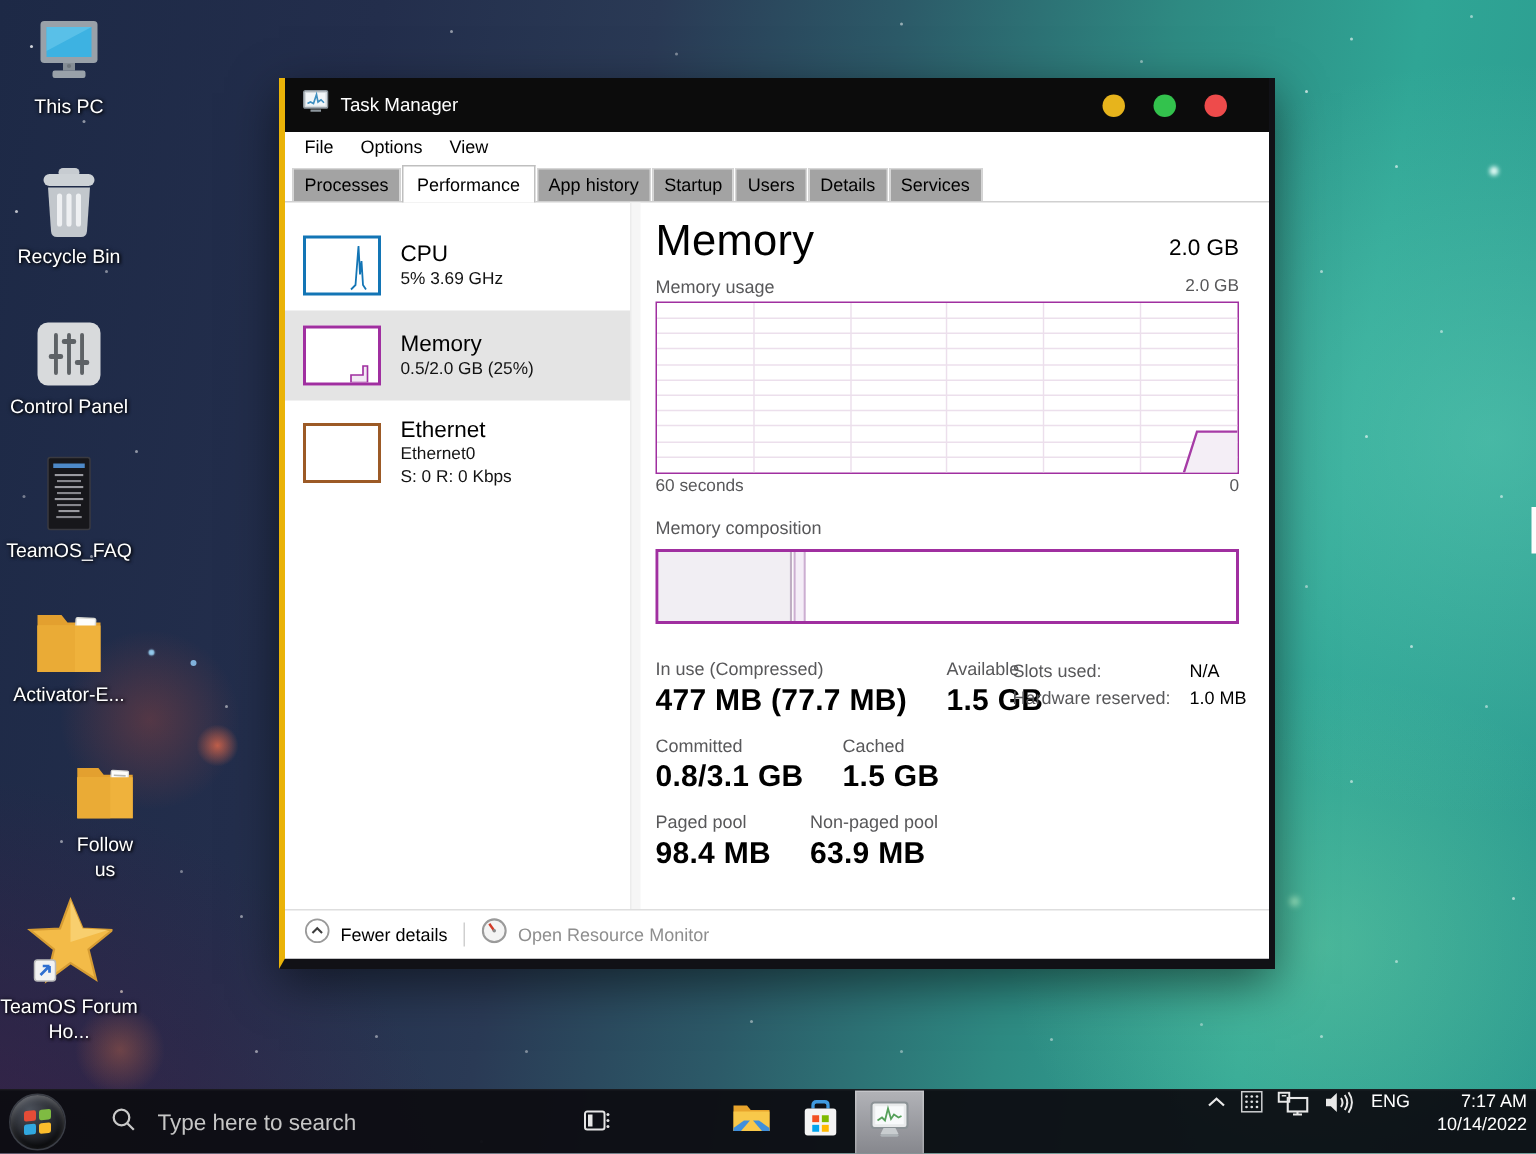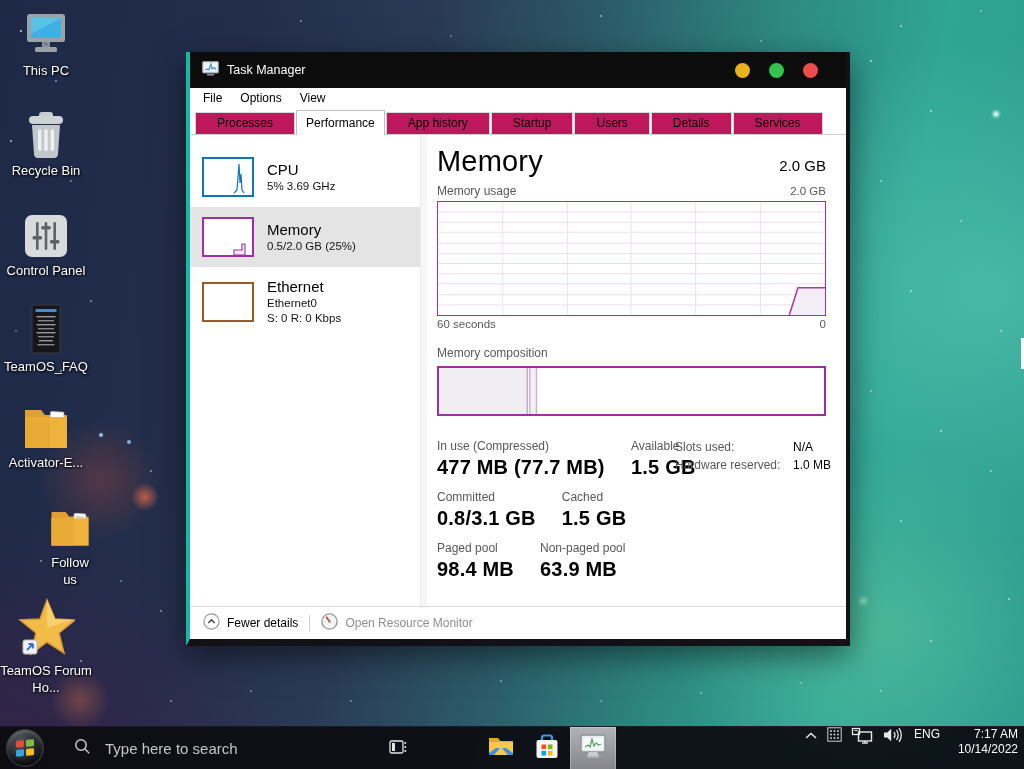--- a/index.html
+++ b/index.html
@@ -47,34 +47,34 @@
   .dicon-gfx { height:50px; display:flex; align-items:flex-end; justify-content:center; position:relative; }
   .dicon-label { margin-top:4px; font-size:13px; color:#fff; line-height:17px;
     text-shadow:1px 1px 2px rgba(0,0,0,.9), 0 0 3px rgba(0,0,0,.7); }
   #di-thispc { top:8px;text-align:center; } #di-recycle { top:108px; } #di-control { top:208px; }
   #di-faq { top:298px; } #di-activator { top:400px; } #di-follow { top:500px;padding-left:48px; } #di-star { top:596px; }
   #di-faq .dicon-gfx { height:56px; } #di-star .dicon-gfx { height:62px; }
 
   
   .tm-window { position:absolute; left:186px; top:52px; width:664px; height:594px;
     background:#fff; display:flex; flex-direction:column;
-    border-left:4px solid #14b8a6; border-right:4px solid #111116; border-bottom:7px solid #111116;
+    border-left:4px solid #eab308; border-right:4px solid #111116; border-bottom:7px solid #111116;
     box-shadow:0 10px 30px rgba(0,0,0,.5); }
   .tm-titlebar { height:36px; background:#0c0c0c; display:flex; align-items:center; padding:0 12px; flex:none; }
   .tm-title-text { color:#fff; font-size:12.5px; margin-left:8px; }
   .traffic { display:flex; gap:19px; margin-left:auto; margin-right:16px; }
   .light { width:15px; height:15px; border-radius:50%; }
   .light-yellow { background:#e7b41c; } .light-green { background:#33c24d; } .light-red { background:#ee4b4b; }
 
   .tm-menubar { height:20px; display:flex; align-items:center; gap:0; padding:0 4px; background:#fff; flex:none; }
   .menu-item { font-size:12px; color:#000; padding:2px 9px; }
 
   .tm-tabstrip { height:27px; background:#fff; display:flex; align-items:flex-end; padding:3px 4px 0 5px; border-bottom:1px solid #d0d0d0; flex:none; }
-  .tab { font-size:12px; color:#000; background:#be185d; border:1px solid #d6d6d6; border-bottom:none;
-    padding:3px 21px 4px; margin-right:1px; white-space:nowrap; }
+  .tab { font-size:12px; color:#000; background:#a3a3a3; border:1px solid #d6d6d6; border-bottom:none;
+    padding:3px 7px 4px; margin-right:1px; white-space:nowrap; }
   .tab.active { background:#fff; border-color:#bfbfbf; padding:5px 9px 5px; position:relative; top:1px; z-index:2; }
 
   .tm-content { flex:1; display:flex; min-height:0; }
   .tm-sidebar { width:230px; flex:none; padding-top:12px; }
   .side-item { display:flex; align-items:center; gap:13px; padding:10px 0 10px 12px; }
   .side-item.selected { background:#e4e4e4; }
   .thumb { width:52px; height:40px; background:#fff; border:2px solid; flex:none; }
   .thumb svg { display:block; width:100%; height:100%; }
   .thumb-cpu { border-color:#1375b5; } .thumb-mem { border-color:#a02fa0; }
   .thumb-disk { border-color:#4d9e43; } .thumb-eth { border-color:#9c5a26; }

